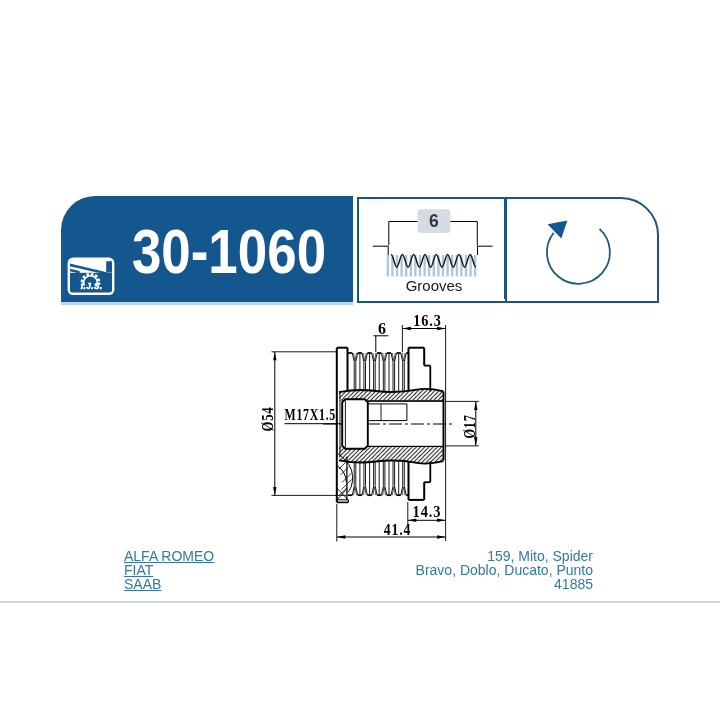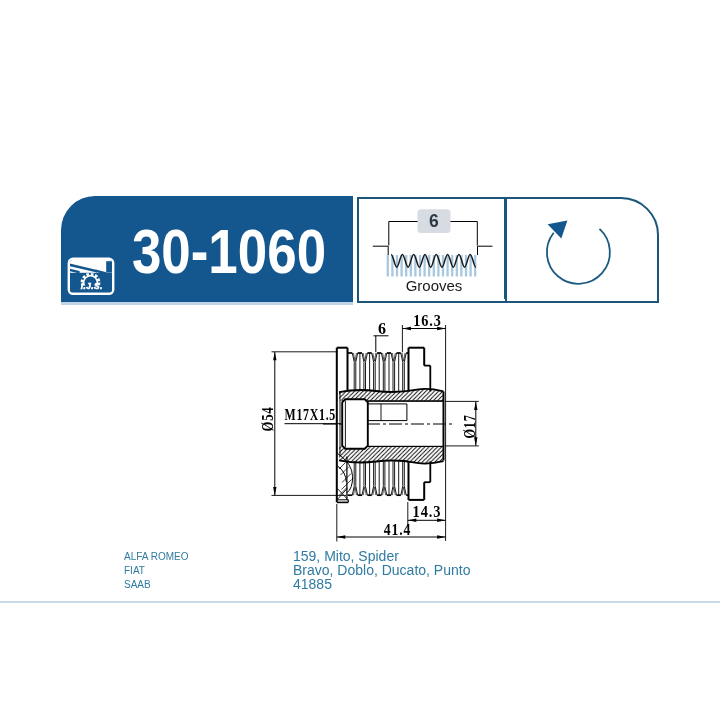--- a/index.html
+++ b/index.html
@@ -295,24 +295,24 @@
 <polygon points="445.6,484.3 437.1,482.6 437.1,486.0" fill="#000"></polygon>
 <line x1="407.8" y1="466.0" x2="407.8" y2="489.0" stroke="#000" stroke-width="0.9" stroke-linecap="butt"></line>
 
 <text x="397.5" y="498.8" font-size="16" text-anchor="middle" class="dim" textLength="27.5" lengthAdjust="spacingAndGlyphs">41.4</text>
 <line x1="336.8" y1="501.0" x2="445.6" y2="501.0" stroke="#000" stroke-width="1.0" stroke-linecap="butt"></line>
 <polygon points="336.8,501.0 345.3,499.3 345.3,502.7" fill="#000"></polygon>
 <polygon points="445.6,501.0 437.1,499.3 437.1,502.7" fill="#000"></polygon>
 <line x1="336.8" y1="468.0" x2="336.8" y2="505.5" stroke="#000" stroke-width="0.9" stroke-linecap="butt"></line>
   </svg>
 
-  <div class="abs" style="left:124px; top:514px; font-size:10px; line-height:13.8px; color:#2F7BA1;">
+  <div class="abs" style="left:124px; top:514px; font-size:14px; line-height:13.8px; color:#2F7BA1;text-decoration:underline;">
     ALFA ROMEO<br>FIAT<br>SAAB
   </div>
 
   <div class="abs" style="left:293px; top:514px; width:300px; font-size:14px; line-height:13.8px;
-       color:#2F7BA1; ">
+       color:#2F7BA1; text-align:right;">
     159, Mito, Spider<br>Bravo, Doblo, Ducato, Punto<br>41885
   </div>
 
   <div class="abs" style="left:0; top:565px; width:720px; height:2px; background:#C9DAE6;"></div>
 
 </div>
 
 </body></html>

